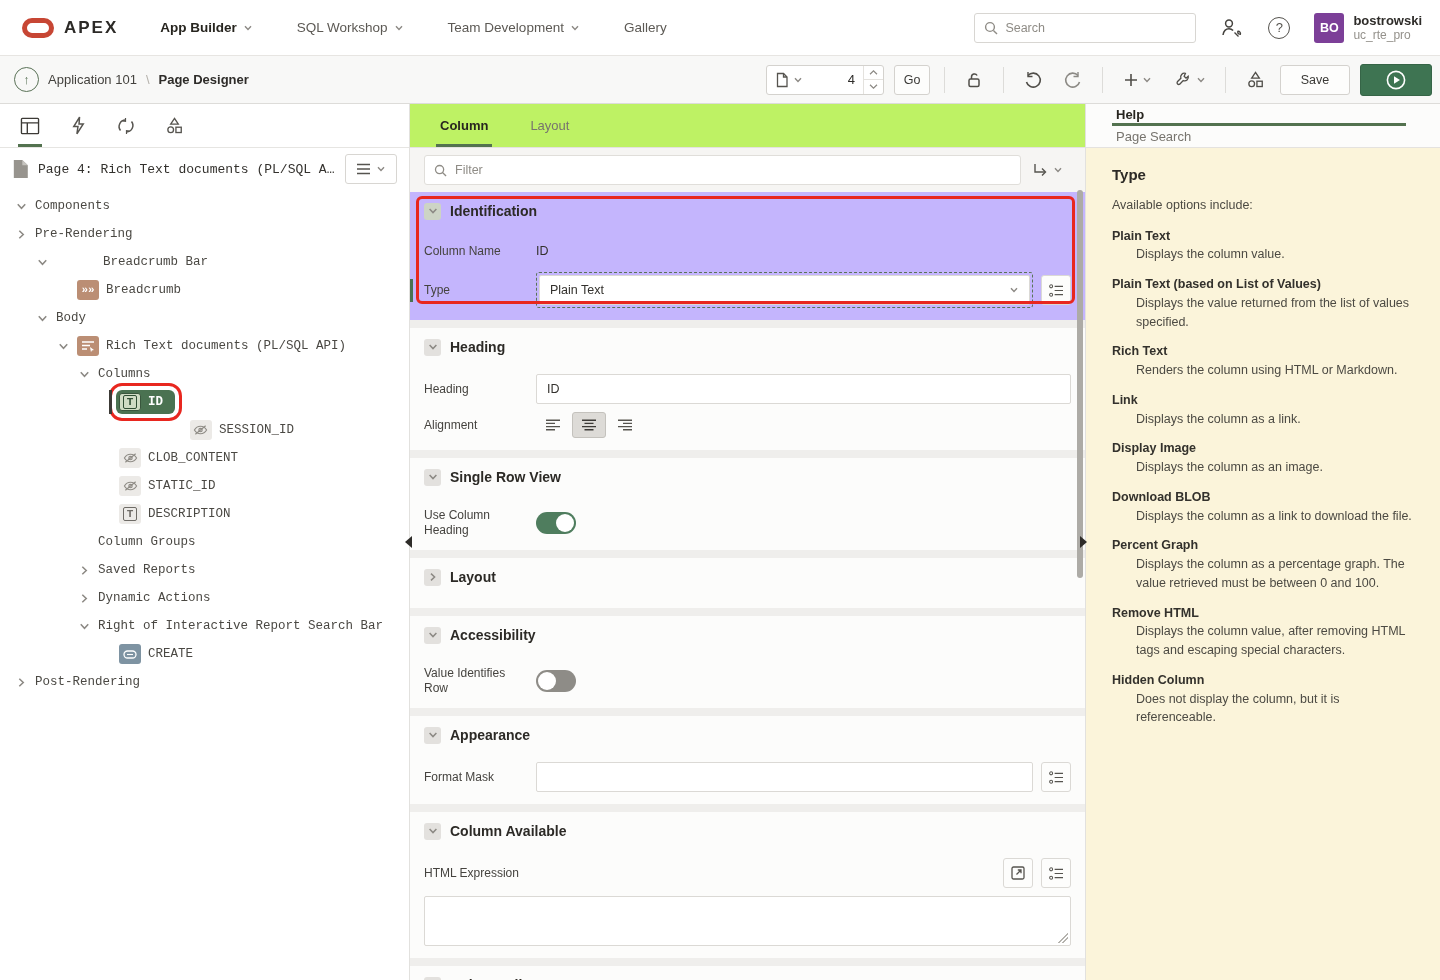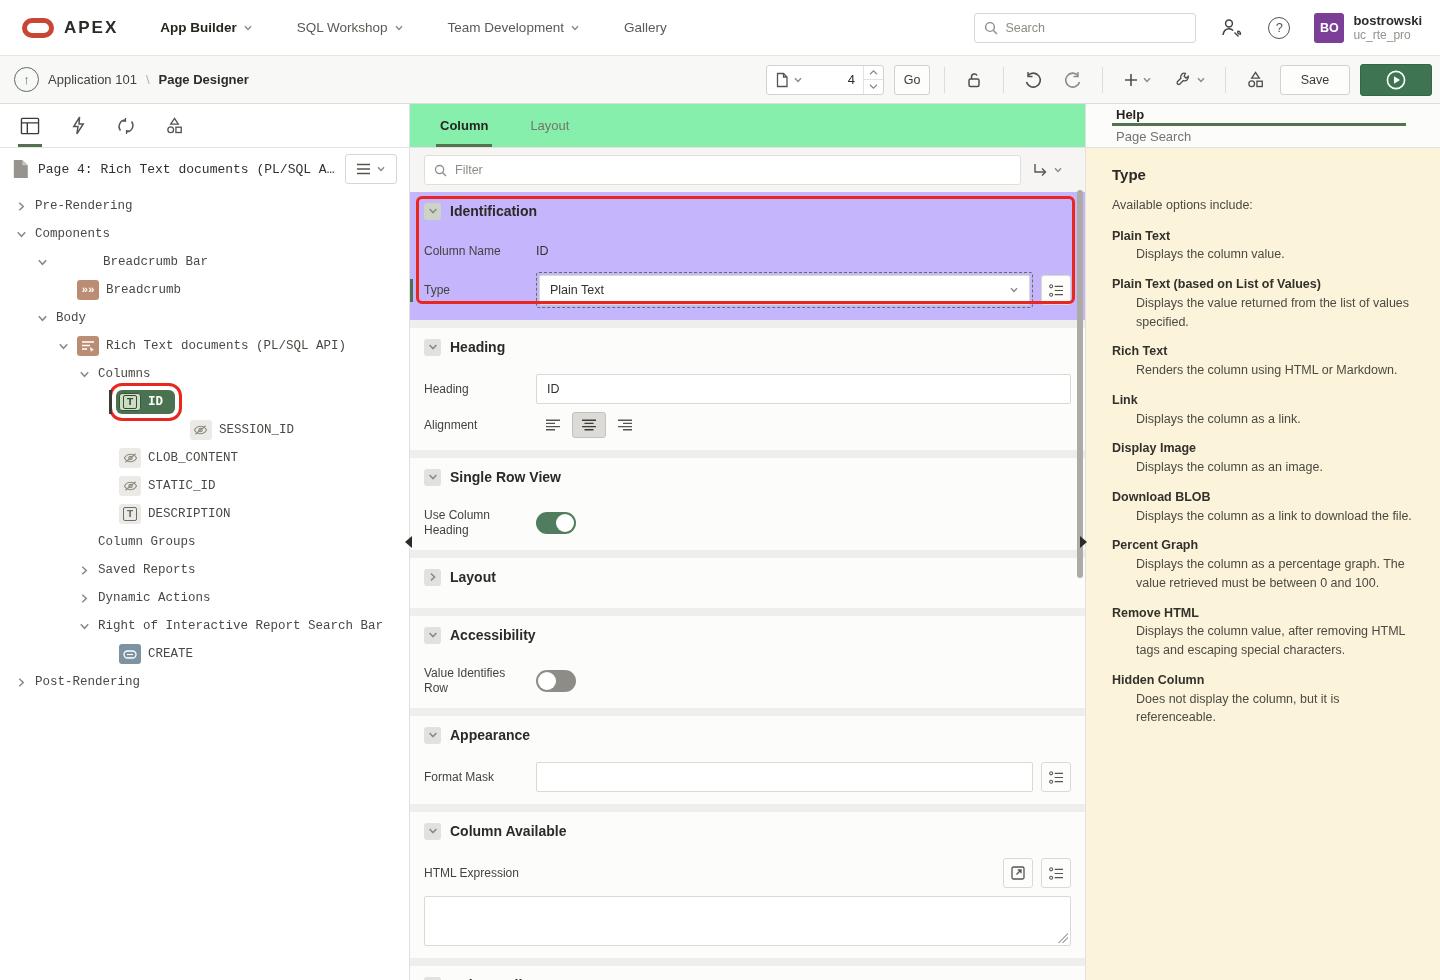--- a/index.html
+++ b/index.html
@@ -88,21 +88,21 @@
   .tree-row.annotated .pill { outline:3px solid #e8271f; outline-offset:4px; border-radius:6px; }
   .ticon { width:22px; height:20px; border-radius:3px; display:flex; align-items:center; justify-content:center; flex:0 0 22px; }
   .ticon.tan { background:#bb8e74; color:#fff; }
   .ticon.graybox { background:#eceae7; color:#6e6b66; }
   .ticon.bluebox { background:#7e93a2; color:#fff; }
   .ticon.selbox { background:#cfdcc4; border:1px solid #39573d; color:#2f4e33; font-weight:bold; font-size:11px; width:20px; height:18px; }
   .ticon .tletter { font-size:11px; font-weight:bold; border:1.2px solid currentColor; border-radius:2px;
     width:14px; height:14px; display:flex; align-items:center; justify-content:center; }
 
   
-  .cp-tabs { height:44px; background:#86efac; border-bottom:1px solid #e4e2df; display:flex; padding-left:26px; }
+  .cp-tabs { height:44px; background:#bef264; border-bottom:1px solid #e4e2df; display:flex; padding-left:26px; }
   .cp-tab { height:100%; display:flex; align-items:center; padding:0 4px; margin-right:34px; font-size:13px;
     color:#77746e; position:relative; cursor:pointer; }
   .cp-tab.active { color:#27251f; font-weight:bold; }
   .cp-tab.active::after { content:""; position:absolute; left:0; right:0; bottom:0; height:3px; background:#53724f; }
   .cp-filter { height:44px; background:#f6f5f3; display:flex; align-items:center; padding:0 14px; gap:10px; }
   .filter-box { flex:1; height:30px; background:#fff; border:1px solid #e0deda; border-radius:3px;
     display:flex; align-items:center; gap:8px; padding:0 9px; }
   .filter-box input { border:none; outline:none; flex:1; font-size:12.5px; color:#4c4a46; background:transparent;
     font-family:"Liberation Sans",sans-serif; }
   .filter-box input::placeholder { color:#8f8c86; }
@@ -350,37 +350,37 @@
             <path d="M1 1.5h13M1 6h13M1 10.5h13"></path>
           </svg>
         <svg class="chev-svg" viewBox="0 0 10 10">
             <path d="M2 3.2l3 3.2 3-3.2" fill="none" stroke="#8c8984" stroke-width="1.4"></path>
           </svg>
       </span>
     </div>
     <div class="tree">
 
     <div class="tree-row" style="padding-left: 10px;">
+          <span class="chev down">
+            <svg width="11" height="11" viewBox="0 0 10 10">
+              <path d="M1.6 3l3.4 3.6L8.4 3" fill="none" stroke="#8c8984" stroke-width="1.4"></path>
+            </svg>
+          </span>
+          <span class="pill">
+            <span class="tlabel ellip">Components</span>
+          </span>
+        </div>
+        <div class="tree-row" style="padding-left: 10px;">
           <span class="chev right">
             <svg width="11" height="11" viewBox="0 0 10 10">
               <path d="M1.6 3l3.4 3.6L8.4 3" fill="none" stroke="#8c8984" stroke-width="1.4"></path>
             </svg>
           </span>
           <span class="pill">
             <span class="tlabel ellip">Pre-Rendering</span>
-          </span>
-        </div>
-        <div class="tree-row" style="padding-left: 10px;">
-          <span class="chev down">
-            <svg width="11" height="11" viewBox="0 0 10 10">
-              <path d="M1.6 3l3.4 3.6L8.4 3" fill="none" stroke="#8c8984" stroke-width="1.4"></path>
-            </svg>
-          </span>
-          <span class="pill">
-            <span class="tlabel ellip">Components</span>
           </span>
         </div>
         <div class="tree-row" style="padding-left: 31px; gap: 47px;">
           <span class="chev down">
             <svg width="11" height="11" viewBox="0 0 10 10">
               <path d="M1.6 3l3.4 3.6L8.4 3" fill="none" stroke="#8c8984" stroke-width="1.4"></path>
             </svg>
           </span>
           <span class="pill">
             <span class="tlabel ellip">Breadcrumb Bar</span>

